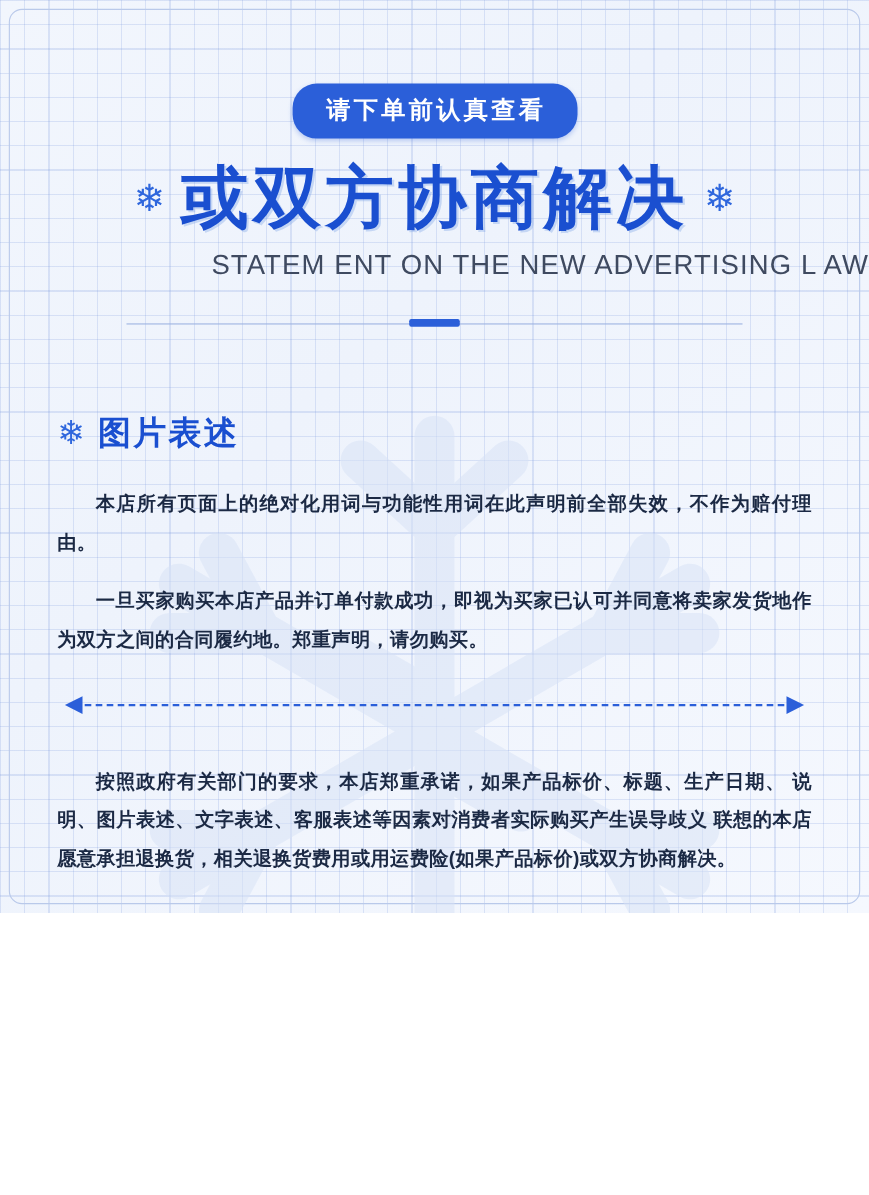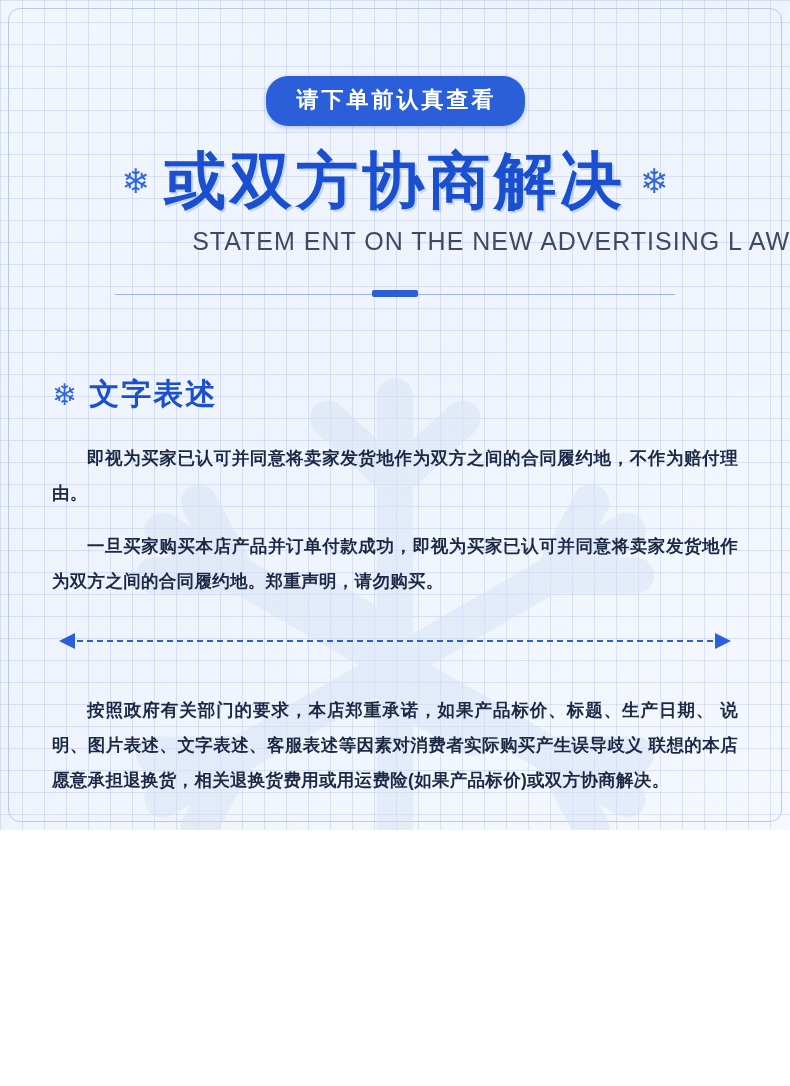--- a/index.html
+++ b/index.html
@@ -235,25 +235,25 @@
 
     <div class="subtitle">STATEM ENT ON THE NEW ADVERTISING L AW</div>
 
     <div class="divider">
       <div class="line"></div>
       <div class="nub"></div>
     </div>
 
     <div class="section-head">
       <span class="flake">❄</span>
-      <span class="txt">文字表述</span>
+      <span class="txt">图片表述</span>
     </div>
 
     <div class="body-block">
-      <p class="para">即视为买家已认可并同意将卖家发货地作为双方之间的合同履约地，不作为赔付理由。</p>
+      <p class="para">本店所有页面上的绝对化用词与功能性用词在此声明前全部失效，不作为赔付理由。</p>
       <p class="para tight">一旦买家购买本店产品并订单付款成功，即视为买家已认可并同意将卖家发货地作为双方之间的合同履约地。郑重声明，请勿购买。</p>
     </div>
 
     <div class="arrow-rule">
       <span class="tip left"></span>
       <span class="dash"></span>
       <span class="tip right"></span>
     </div>
 
     <div class="body-block">

